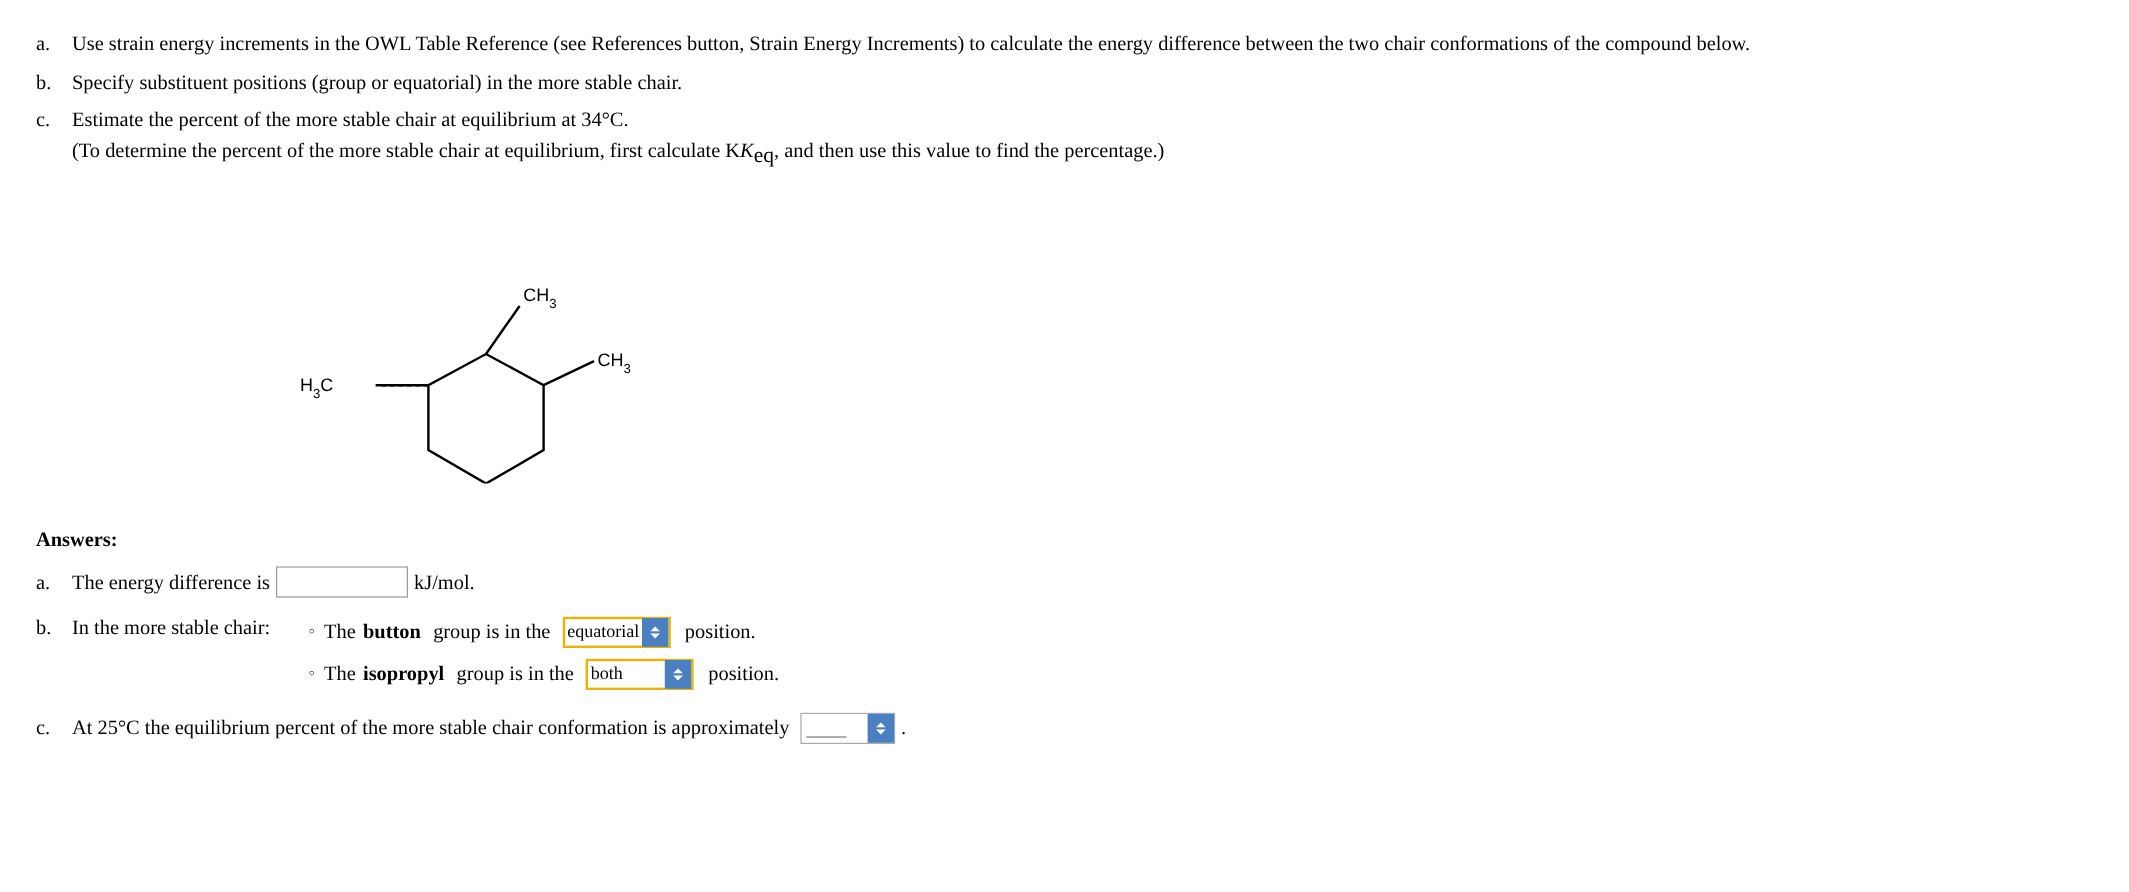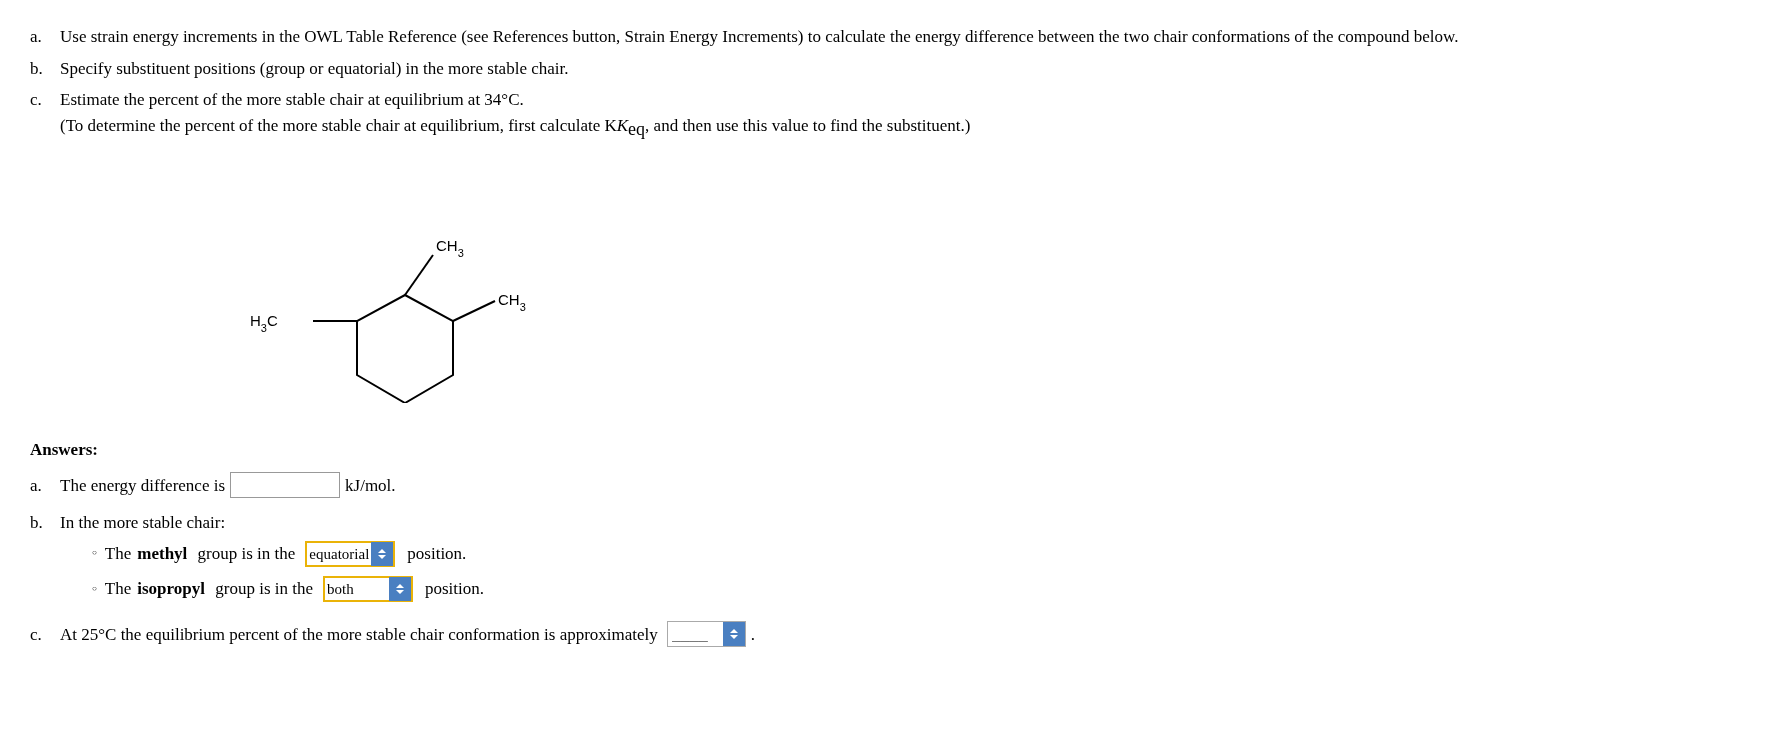--- a/index.html
+++ b/index.html
@@ -169,21 +169,21 @@
   </li>
   <li>
     <span class="letter">b.</span>
     <span class="q-text">Specify substituent positions (group or equatorial) in the more stable chair.</span>
   </li>
   <li>
     <span class="letter">c.</span>
     <span class="q-text">
       <span>Estimate the percent of the more stable chair at equilibrium at 34°C.</span><br>
       <span>
-        <span>(To determine the percent of the more stable chair at equilibrium, first calculate K</span><span style="font-style:italic;">K</span><span class="keq-sub">eq</span><span>, and then use this value to find the substituent.)</span>
+        <span>(To determine the percent of the more stable chair at equilibrium, first calculate K</span><span style="font-style:italic;">K</span><span class="keq-sub">eq</span><span>, and then use this value to find the percentage.)</span>
       </span>
     </span>
   </li>
 </ol>
 
 
 <div class="molecule-container">
   <svg width="320" height="230" viewBox="0 0 320 230">
 
     <g transform="translate(10, 30)">
@@ -214,28 +214,28 @@
     <span class="letter">a.</span>
     <span class="answer-text">
       <span>The energy difference is</span>
       <input type="text" value="" style="width: 110px; border: 1px solid rgb(153, 153, 153); height: 26px; font-size: 16px; padding: 2px 4px;">
       <span>kJ/mol.</span>
     </span>
   </div>
 
   <div class="answer-item" style="align-items:flex-start;">
     <span class="letter">b.</span>
-    <span class="answer-text" style="flex-direction:column; align-items:flex-start; gap:0;">
+    <span class="answer-text" style="flex-direction:row; align-items:flex-start; gap:0;">
       <span>In the more stable chair:</span>
       <ul class="sub-list">
 
         <li>
           <span style="font-size:8px; margin-right:2px;">○</span>
           <span>The </span>
-          <span class="bold">methyl</span>
+          <span class="bold">button</span>
           <span>&nbsp;group is in the</span>
           <span class="inline-select-wrap" style="margin-left:4px;">
             <select>
               <option value="axial">axial</option>
               <option value="equatorial" selected="">equatorial</option>
               <option value="both">both</option>
             </select>
             <span class="inline-select-arrow">
               <span class="arrow-up"></span>
               <span class="arrow-down"></span>
@@ -264,21 +264,21 @@
         </li>
       </ul>
     </span>
   </div>
 
   <div class="answer-item">
     <span class="letter">c.</span>
     <span class="answer-text">
       <span>At 25°C the equilibrium percent of the more stable chair conformation is approximately</span>
       <span class="equilibrium-input-wrap" style="margin-left:4px;">
-        <input type="text" value="" placeholder="____" style="width: 55px; border: none; outline: none; height: 24px; font-size: 18px; padding: 0px 4px; background: transparent; font-family: Liberation Serif, serif;">
+        <input type="text" value="" placeholder="____" style="width: 55px; border: none; outline: none; height: 24px; font-size: 15px; padding: 0px 4px; background: transparent; font-family: Liberation Sans, sans-serif;">
         <span class="inline-select-arrow">
           <span class="arrow-up"></span>
           <span class="arrow-down"></span>
         </span>
       </span>
       <span>.</span>
     </span>
   </div>
 </div>
 

